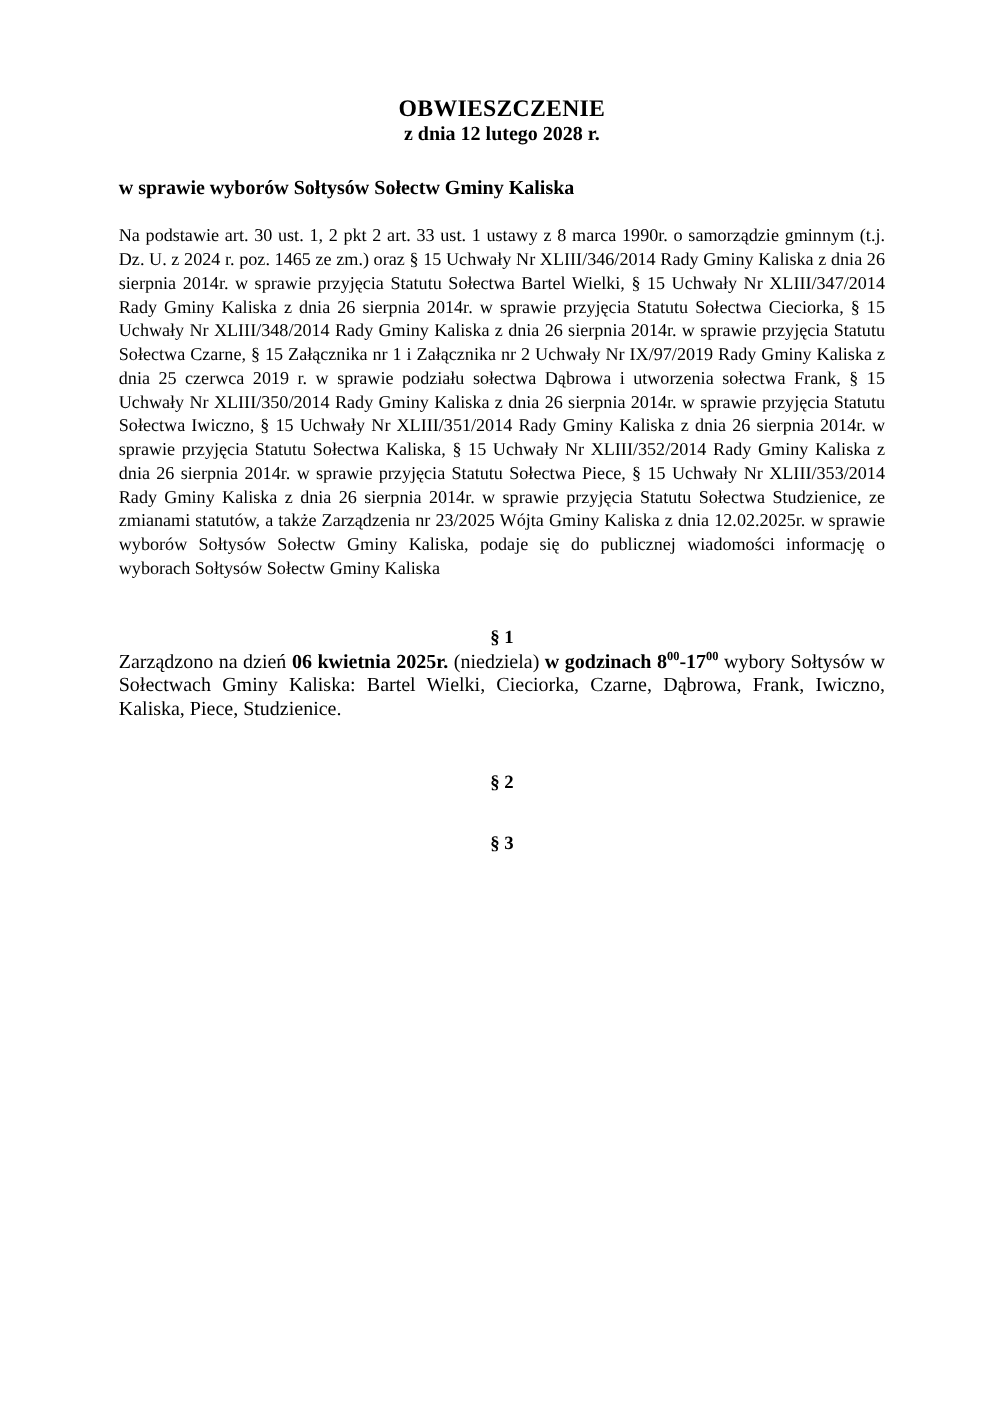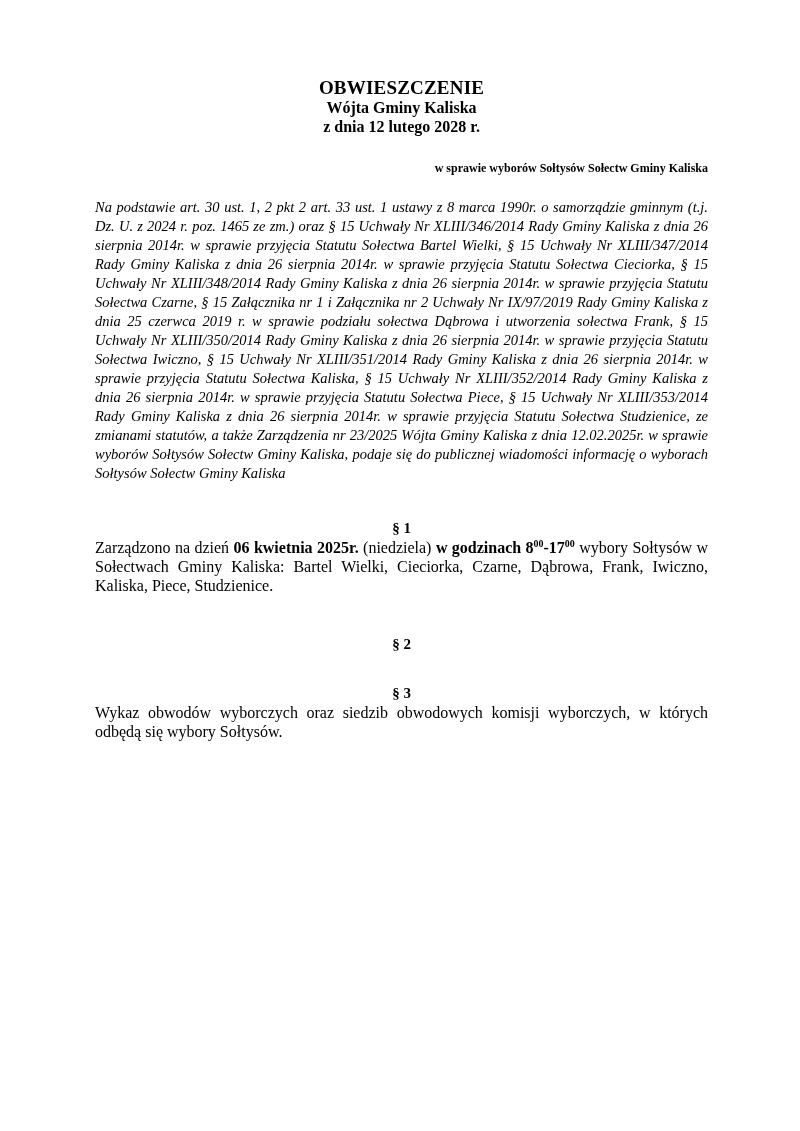--- a/index.html
+++ b/index.html
@@ -31,31 +31,30 @@
     line-height: 23px;
     letter-spacing: 0.2px;
   }
   .subtitle {
     font-size: 16px;
     font-weight: bold;
     line-height: 18.5px;
   }
   .subject {
     margin-top: 23px;
-    font-size: 12px;
+    font-size: 16px;
     font-weight: bold;
     line-height: 19px;
-    text-align: right;
+    text-align: left;
   }
   .intro {
     margin: 20px 0 0 0;
     font-size: 14.5px;
     line-height: 19px;
     text-align: justify;
-    font-style: italic;
   }
   .section {
     margin: 0;
   }
   .section-1 { margin-top: 36px; }
   .section-2 { margin-top: 40px; }
   .section-3 { margin-top: 30px; }
   .section-header {
     text-align: center;
     font-size: 15px;
@@ -75,34 +74,32 @@
   }
   .seg-bold { font-weight: bold; }
 </style>
 </head>
 <body>
 
 <div class="page">
 
   <header class="doc-header">
     <h1 class="title">OBWIESZCZENIE</h1>
-    <div class="subtitle">Wójta Gminy Kaliska</div>
     <div class="subtitle">z dnia 12 lutego 2028 r.</div>
     <div class="subject">w sprawie wyborów Sołtysów Sołectw Gminy Kaliska</div>
   </header>
 
   <p class="intro">Na podstawie  art. 30 ust. 1, 2 pkt 2 art. 33 ust. 1 ustawy z 8 marca 1990r. o samorządzie gminnym (t.j. Dz. U. z 2024 r. poz. 1465 ze zm.) oraz § 15 Uchwały Nr XLIII/346/2014 Rady Gminy Kaliska z dnia 26 sierpnia 2014r. w sprawie przyjęcia Statutu Sołectwa Bartel Wielki, § 15 Uchwały Nr XLIII/347/2014 Rady Gminy Kaliska z dnia 26 sierpnia 2014r. w sprawie przyjęcia Statutu Sołectwa Cieciorka, § 15 Uchwały Nr XLIII/348/2014 Rady Gminy Kaliska z dnia 26 sierpnia 2014r. w sprawie przyjęcia Statutu Sołectwa Czarne, § 15 Załącznika nr 1 i Załącznika nr 2 Uchwały Nr IX/97/2019 Rady Gminy Kaliska z dnia 25 czerwca 2019 r. w sprawie podziału sołectwa Dąbrowa i utworzenia sołectwa Frank, § 15 Uchwały Nr XLIII/350/2014 Rady Gminy Kaliska z dnia 26 sierpnia 2014r. w sprawie przyjęcia Statutu Sołectwa Iwiczno, § 15 Uchwały Nr XLIII/351/2014 Rady Gminy Kaliska z dnia 26 sierpnia 2014r. w sprawie przyjęcia Statutu Sołectwa Kaliska, § 15 Uchwały Nr XLIII/352/2014 Rady Gminy Kaliska z dnia 26 sierpnia 2014r. w sprawie przyjęcia Statutu Sołectwa Piece, § 15 Uchwały Nr XLIII/353/2014 Rady Gminy Kaliska z dnia 26 sierpnia 2014r. w sprawie przyjęcia Statutu Sołectwa Studzienice, ze zmianami statutów,  a także Zarządzenia nr 23/2025 Wójta Gminy Kaliska z dnia 12.02.2025r. w sprawie wyborów Sołtysów Sołectw Gminy Kaliska, podaje się do publicznej wiadomości informację o wyborach Sołtysów Sołectw Gminy Kaliska</p>
 
   <section class="section section-1">
     <div class="section-header">§ 1</div>
     <p class="section-body"><span>Zarządzono na dzień </span><span class="seg-bold">06 kwietnia 2025r.</span><span> (niedziela) </span><span class="seg-bold">w godzinach 8</span><sup class="seg-bold">00</sup><span class="seg-bold">-17</span><sup class="seg-bold">00</sup><span> wybory Sołtysów w Sołectwach Gminy Kaliska: Bartel Wielki, Cieciorka, Czarne, Dąbrowa, Frank, Iwiczno, Kaliska, Piece, Studzienice.</span></p>
   </section>
 
   <section class="section section-2">
     <div class="section-header">§ 2</div>
   </section>
 
   <section class="section section-3">
     <div class="section-header">§ 3</div>
-    <p class="section-body"><span>Wykaz obwodów wyborczych oraz siedzib obwodowych komisji wyborczych, w których odbędą się wybory Sołtysów.</span></p>
   </section>
 
 </div>
 
 </body></html>

